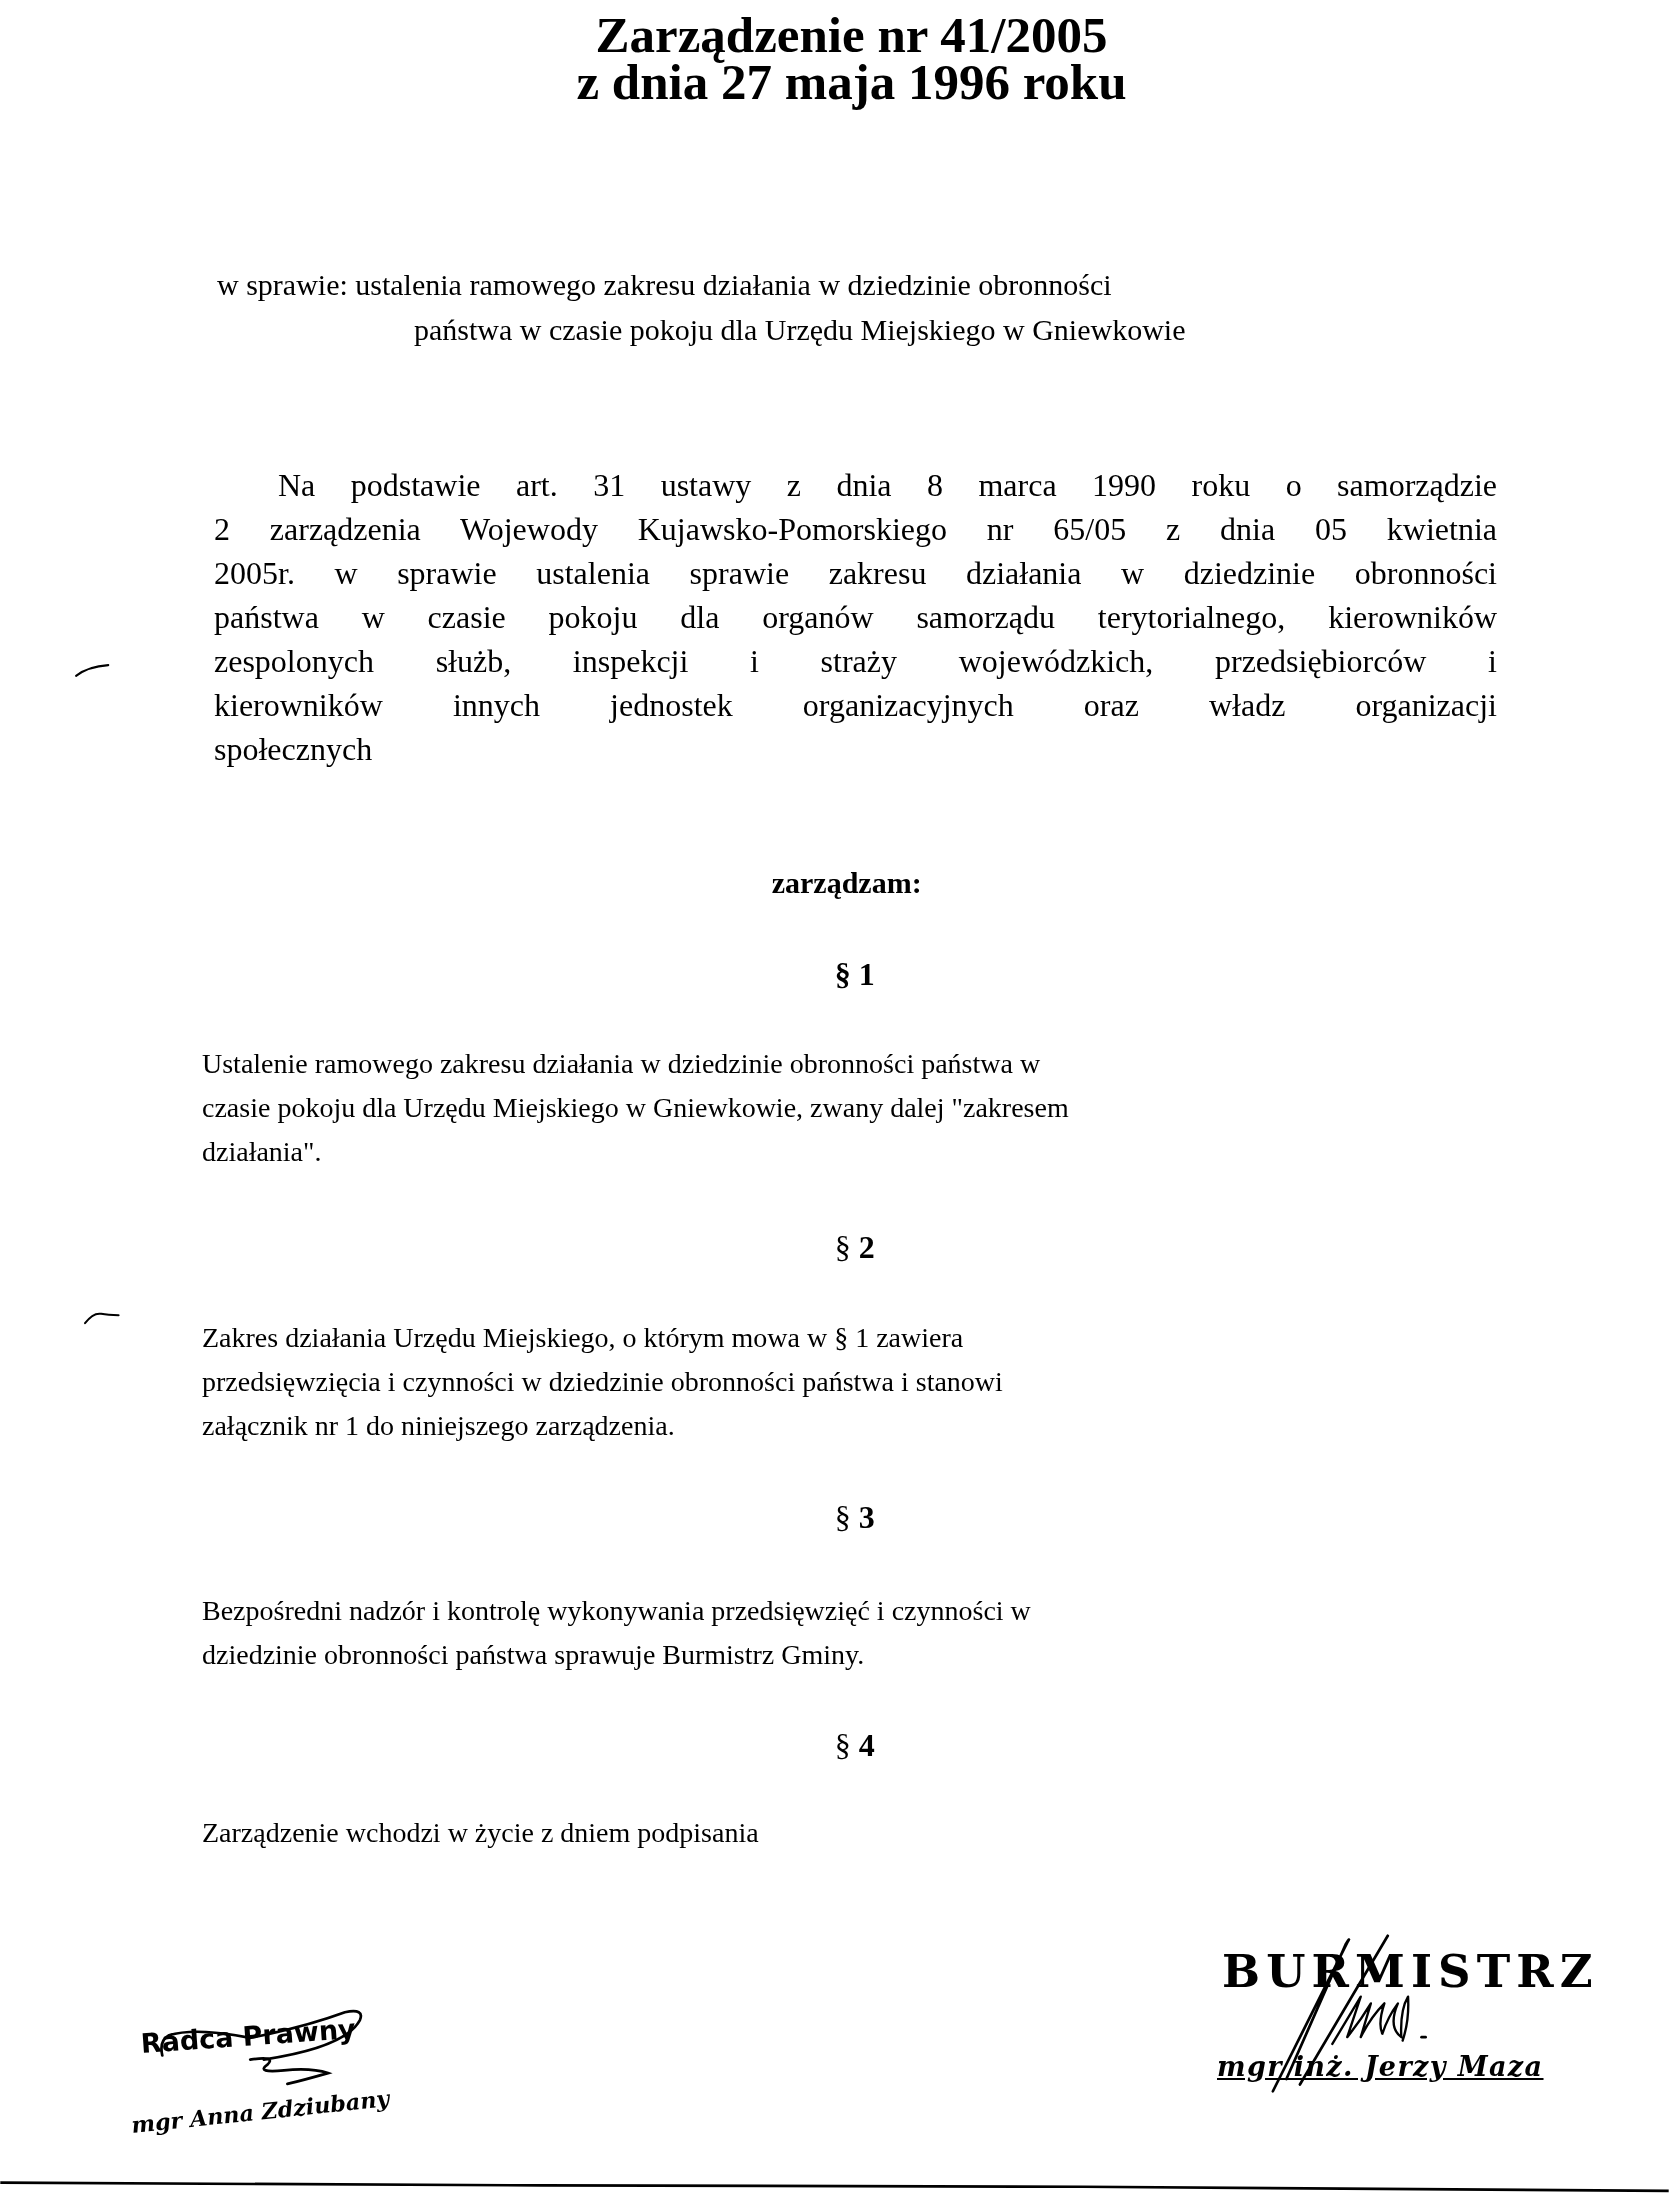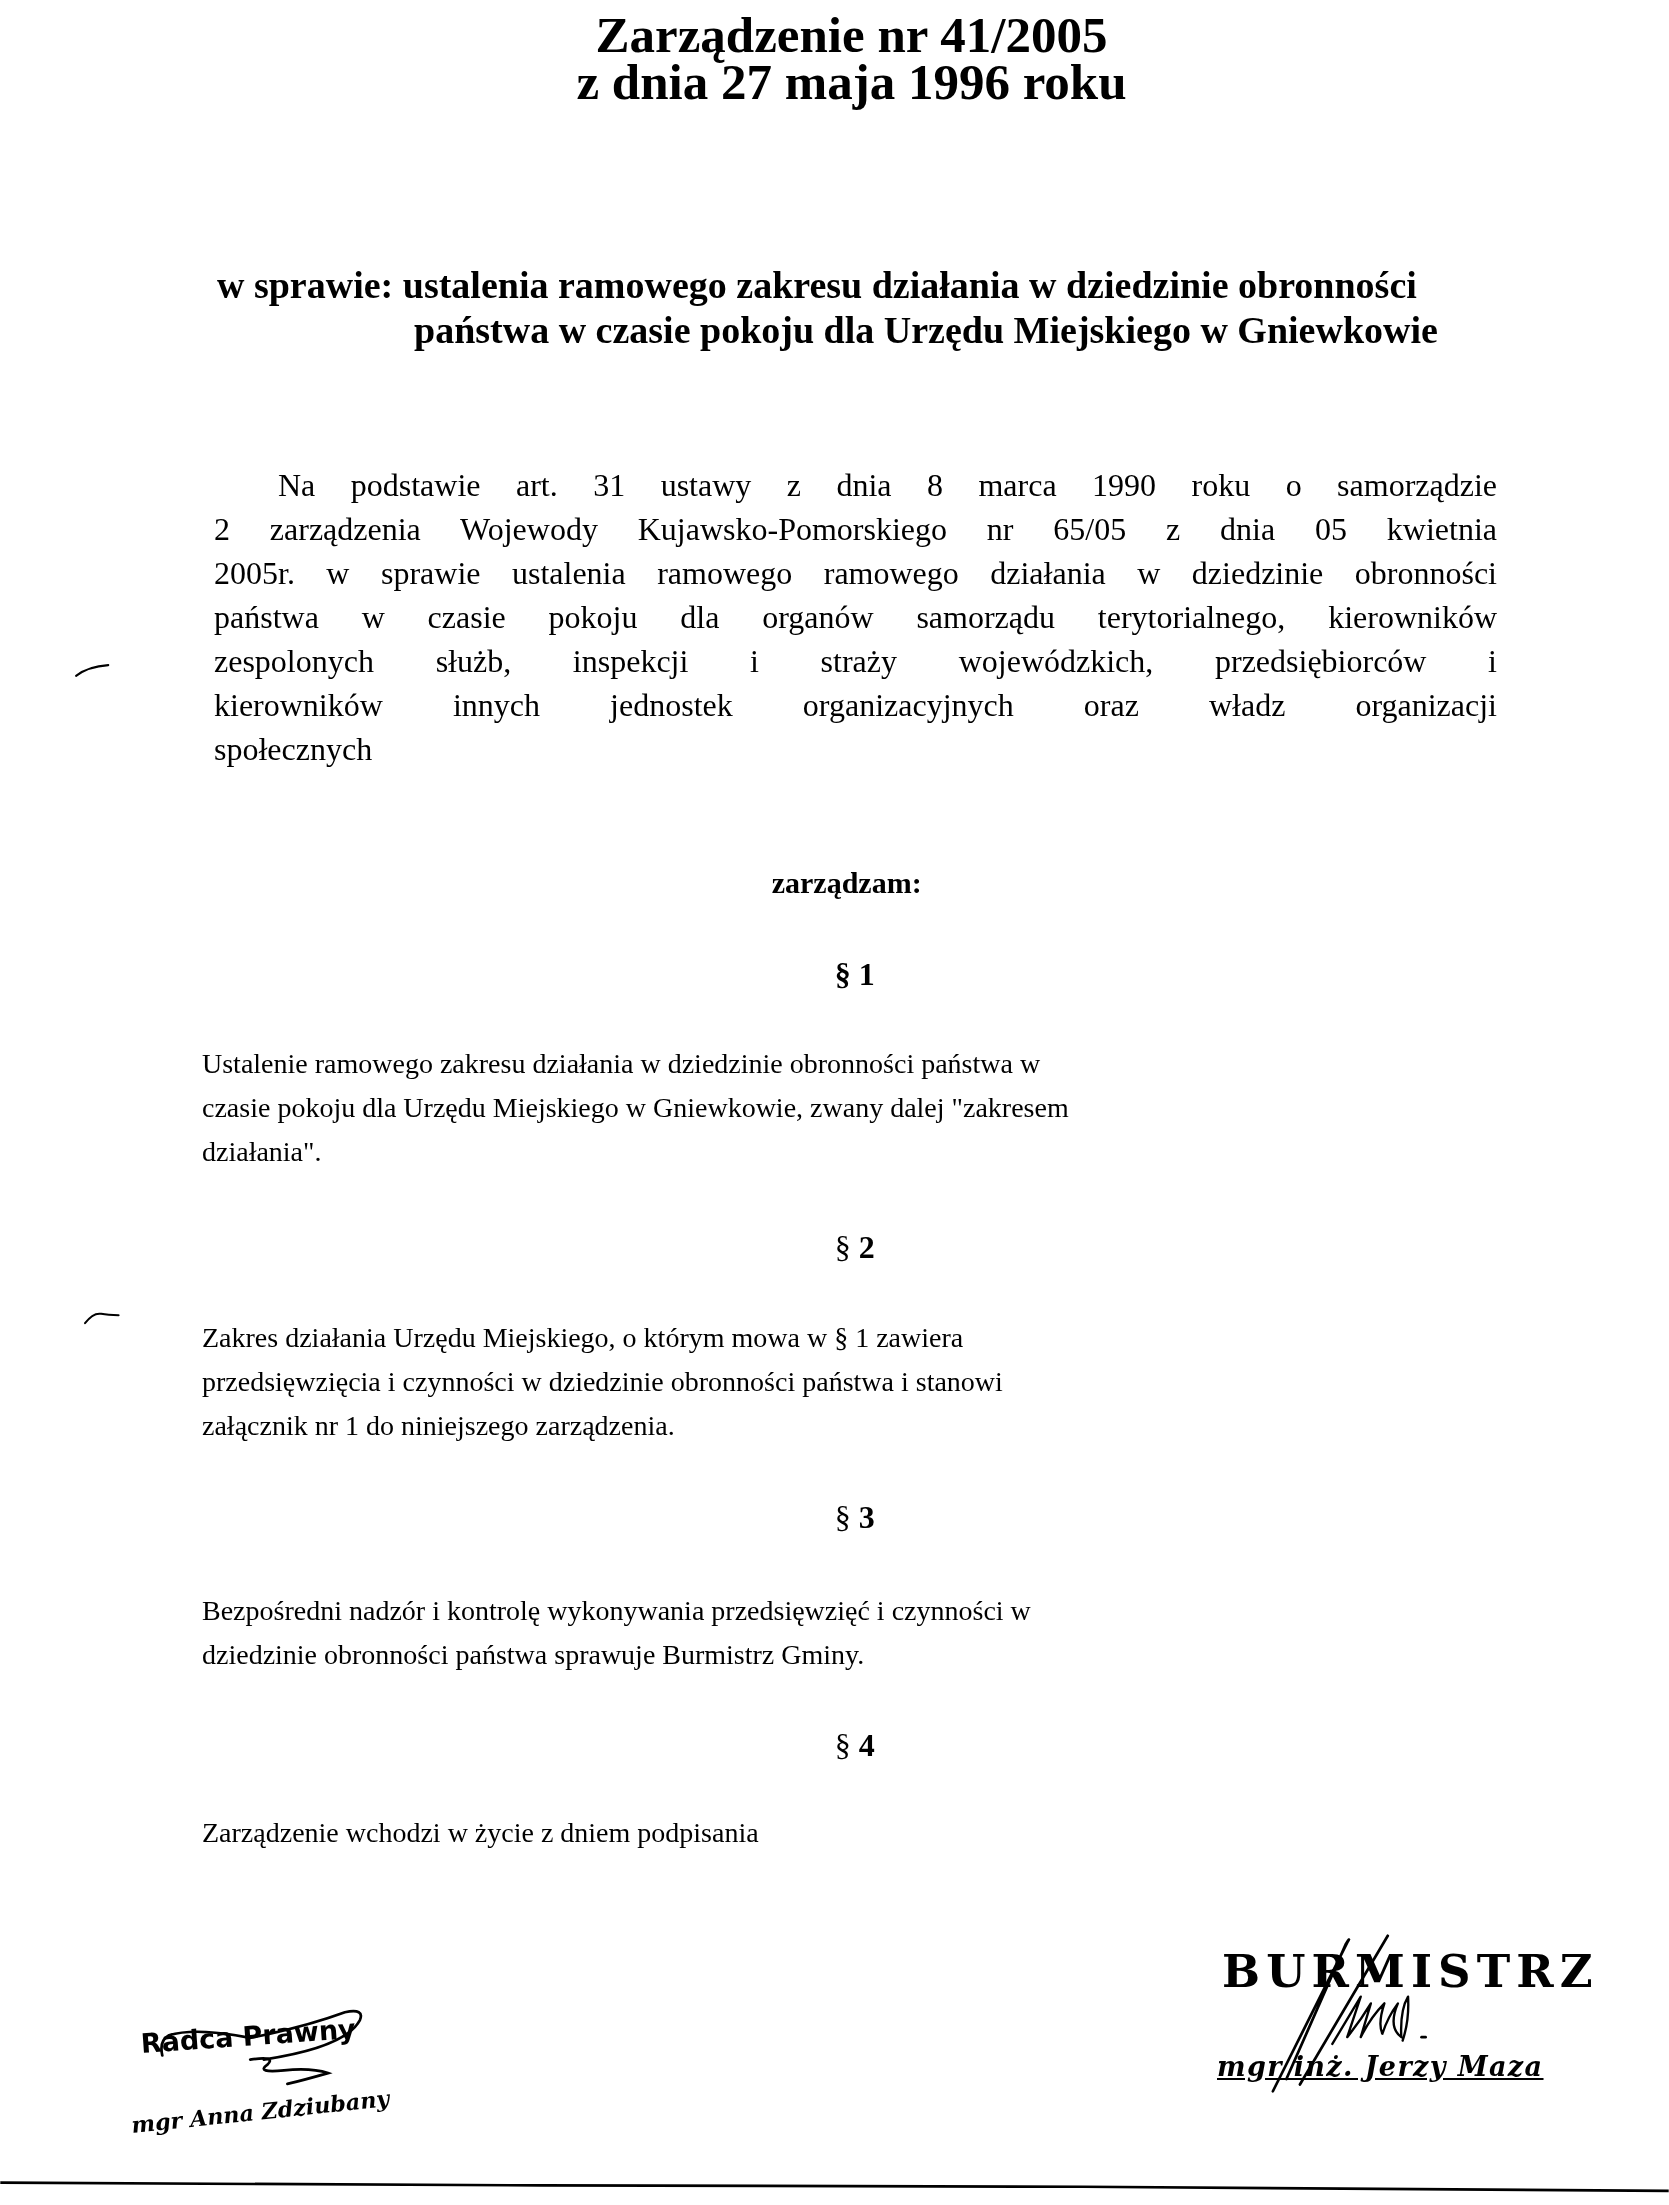--- a/index.html
+++ b/index.html
@@ -1,20 +1,20 @@
 <!DOCTYPE html>
 <html style="font-size:10.8px"><head>
 <meta charset="utf-8">
 <style>
   html, body { margin: 0; padding: 0; background: #ffffff; }
   body { width: 1669px; height: 2205px; position: relative; overflow: hidden; color: #000; font-family: "Liberation Serif", "DejaVu Serif", serif; }
   .abs { position: absolute; white-space: nowrap; }
   .title { left: 17px; width: 1669px; text-align: center; font-weight: bold; font-size: 51px; line-height: 47px; top: 12.2px; }
   .title div { height: 47px; }
-  .subject { font-weight: bold; font-size: 38px; line-height: 34px; }
+  .subject { font-weight: normal; font-size: 30px; line-height: 34px; }
   .subject-1 { left: 217px; top: 268px; }
   .subject-2 { left: 414px; top: 313px; }
   .body-para { position: absolute; left: 214px; width: 1283px; font-size: 32px; line-height: 44px; text-align: justify; }
   .body-para .line { display: block; white-space: nowrap; text-align-last: justify; text-align: justify; height: 44px; }
   .body-para .line.last { text-align-last: left; }
   .intro { top: 463px; }
   .intro .line.first { padding-left: 64px; }
   .heading { left: 0; width: 1669px; text-align: center; font-size: 32px; line-height: 41px; }
   .heading b { font-weight: bold; }
   .decree { top: 862px; font-weight: bold; font-size: 30px; padding-left: 12.2px; }
@@ -42,21 +42,21 @@
   <div>Zarządzenie nr 41/2005</div>
   <div>z dnia 27 maja 1996 roku</div>
 </div>
 
 <div class="abs subject subject-1">w sprawie: ustalenia ramowego zakresu działania w dziedzinie obronności</div>
 <div class="abs subject subject-2">państwa w czasie pokoju dla Urzędu Miejskiego w Gniewkowie</div>
 
 <div class="body-para intro">
   <span class="line first">Na podstawie art. 31 ustawy z dnia 8 marca 1990 roku o samorządzie</span>
   <span class="line">2 zarządzenia Wojewody Kujawsko-Pomorskiego nr 65/05 z dnia 05 kwietnia</span>
-  <span class="line">2005r. w sprawie ustalenia ramowego ramowego działania w dziedzinie obronności</span>
+  <span class="line">2005r. w sprawie ustalenia sprawie zakresu działania w dziedzinie obronności</span>
   <span class="line">państwa w czasie pokoju dla organów samorządu terytorialnego, kierowników</span>
   <span class="line">zespolonych służb, inspekcji i straży wojewódzkich, przedsiębiorców i</span>
   <span class="line">kierowników innych jednostek organizacyjnych oraz władz organizacji</span>
   <span class="line last">społecznych</span>
 </div>
 
 <svg class="margin-mark" style="left:68px;top:657px;" width="47" height="27" viewBox="0 0 70 40">
   <path d="M12 28 Q30 14 60 12" stroke="#000" stroke-width="3" fill="none" stroke-linecap="round"></path>
 </svg>
 <svg class="margin-mark" style="left:81px;top:1303px;" width="47" height="27" viewBox="0 0 70 40">

